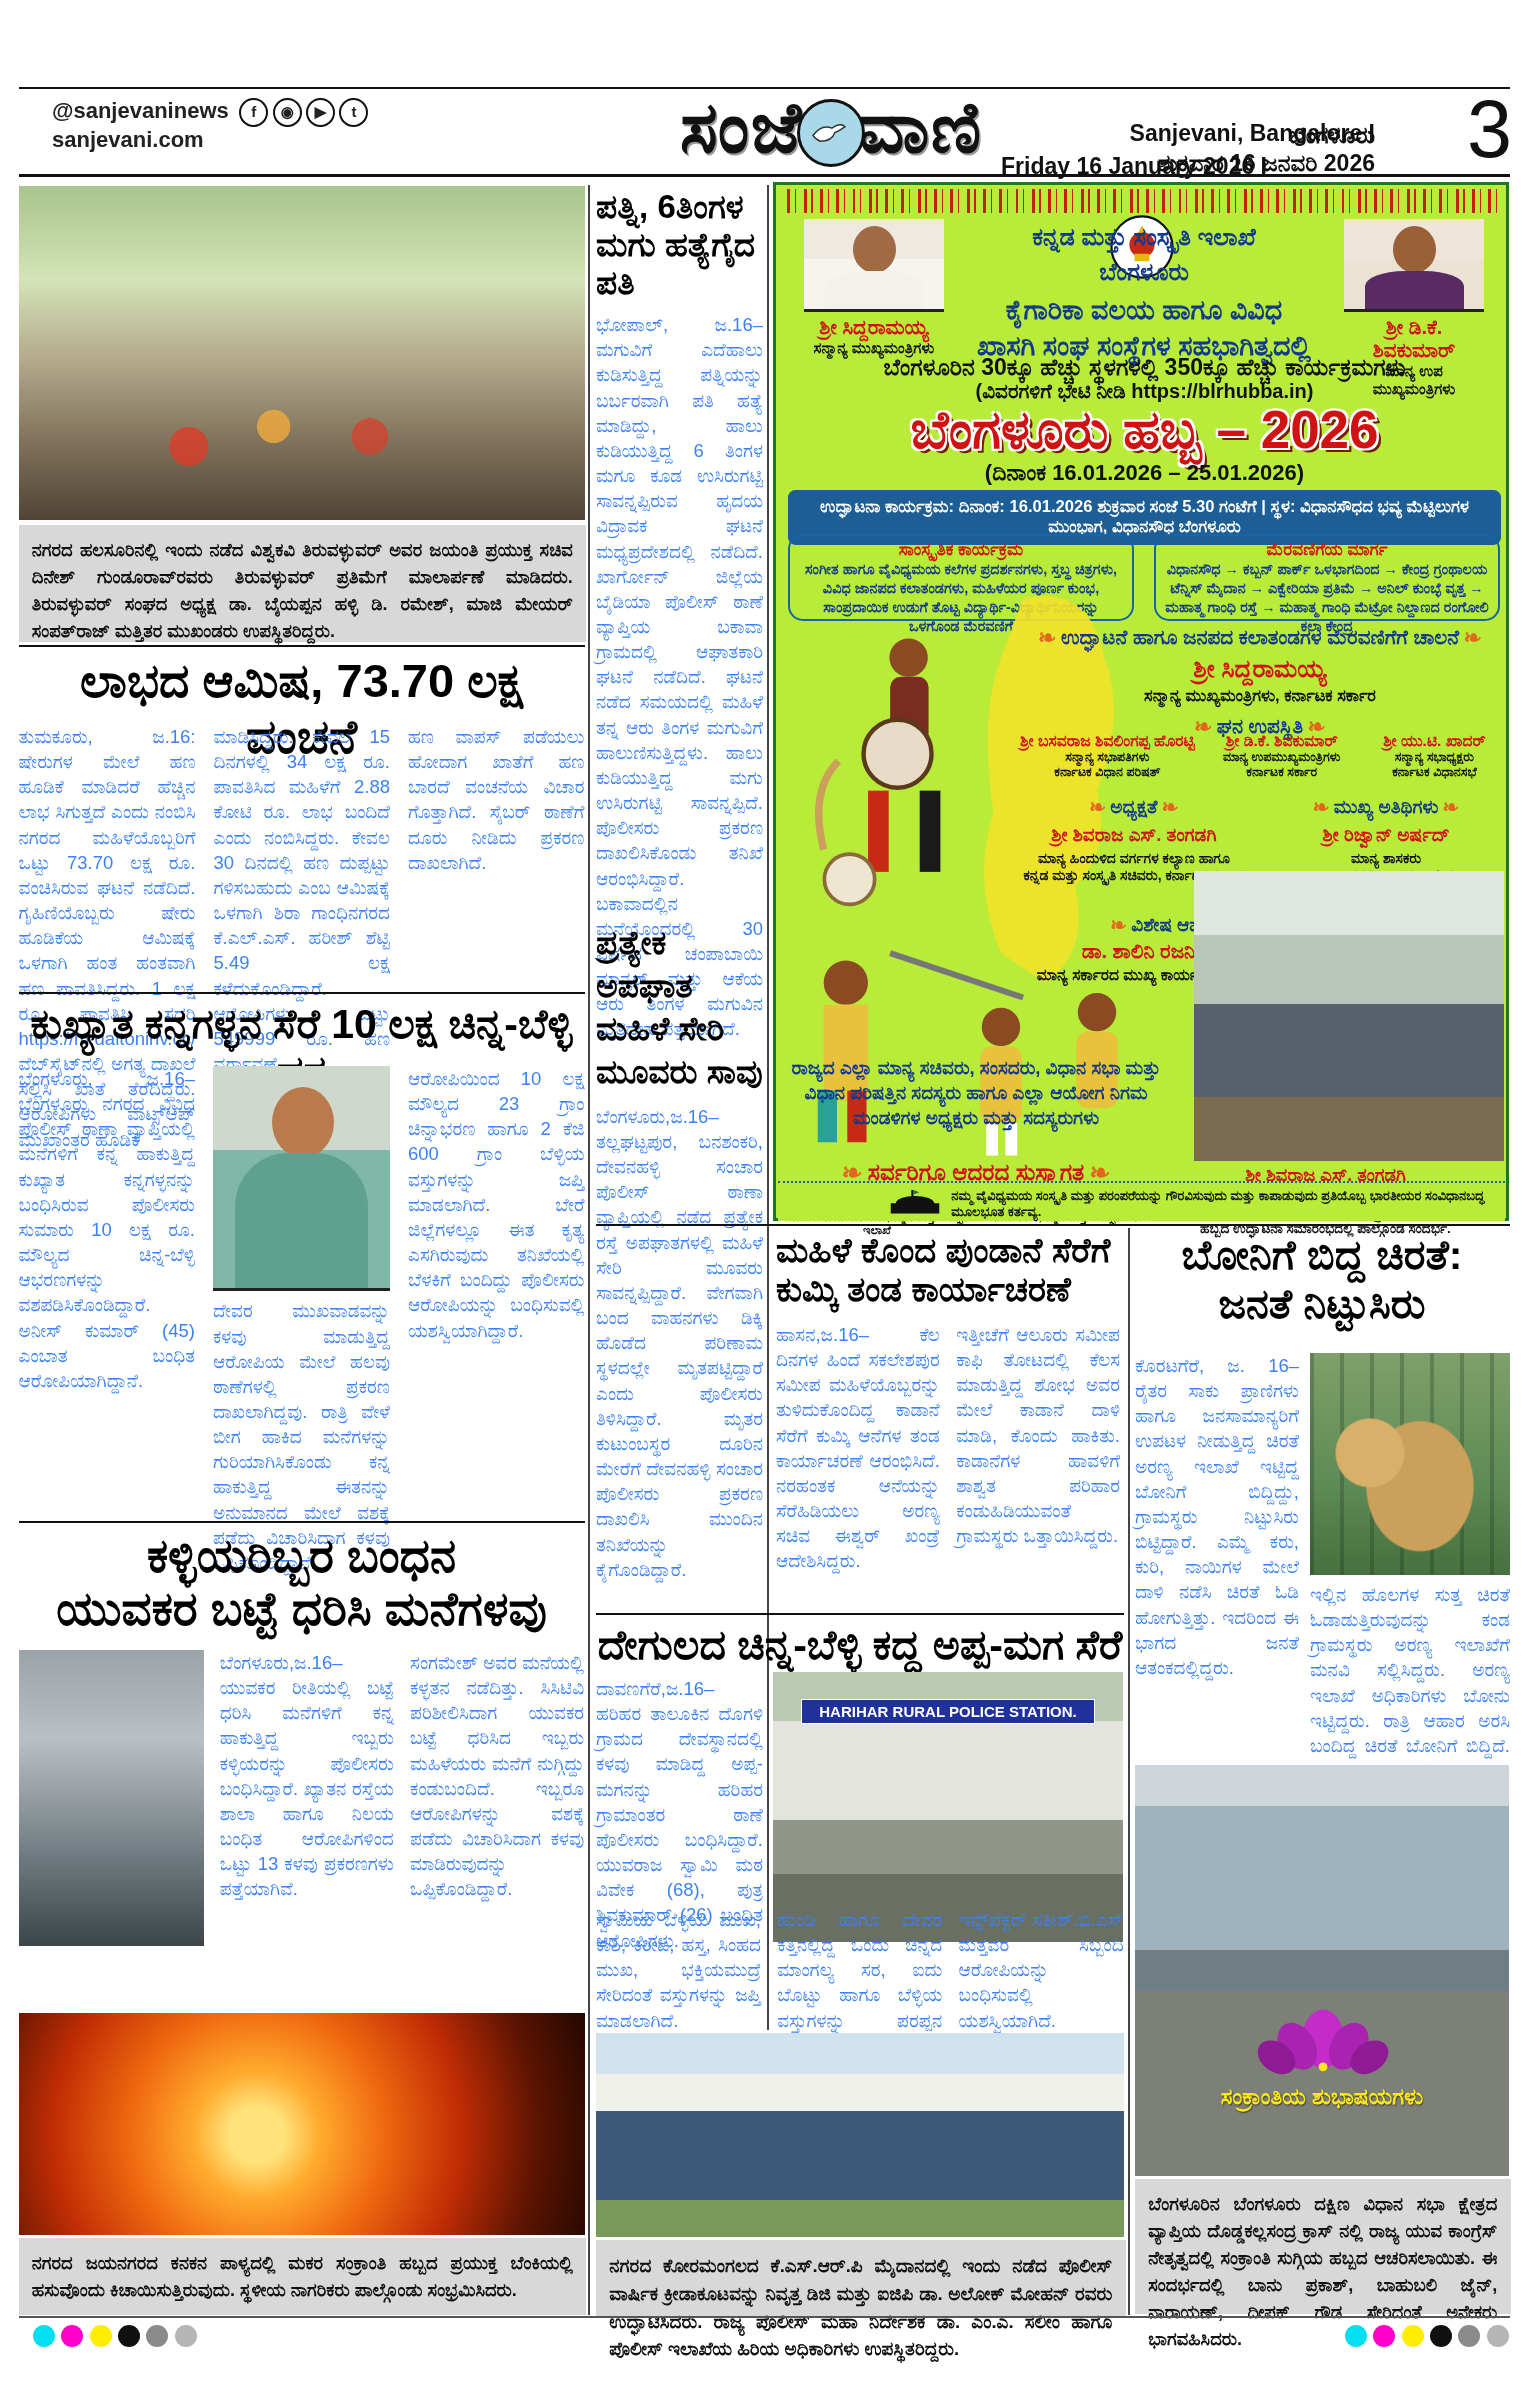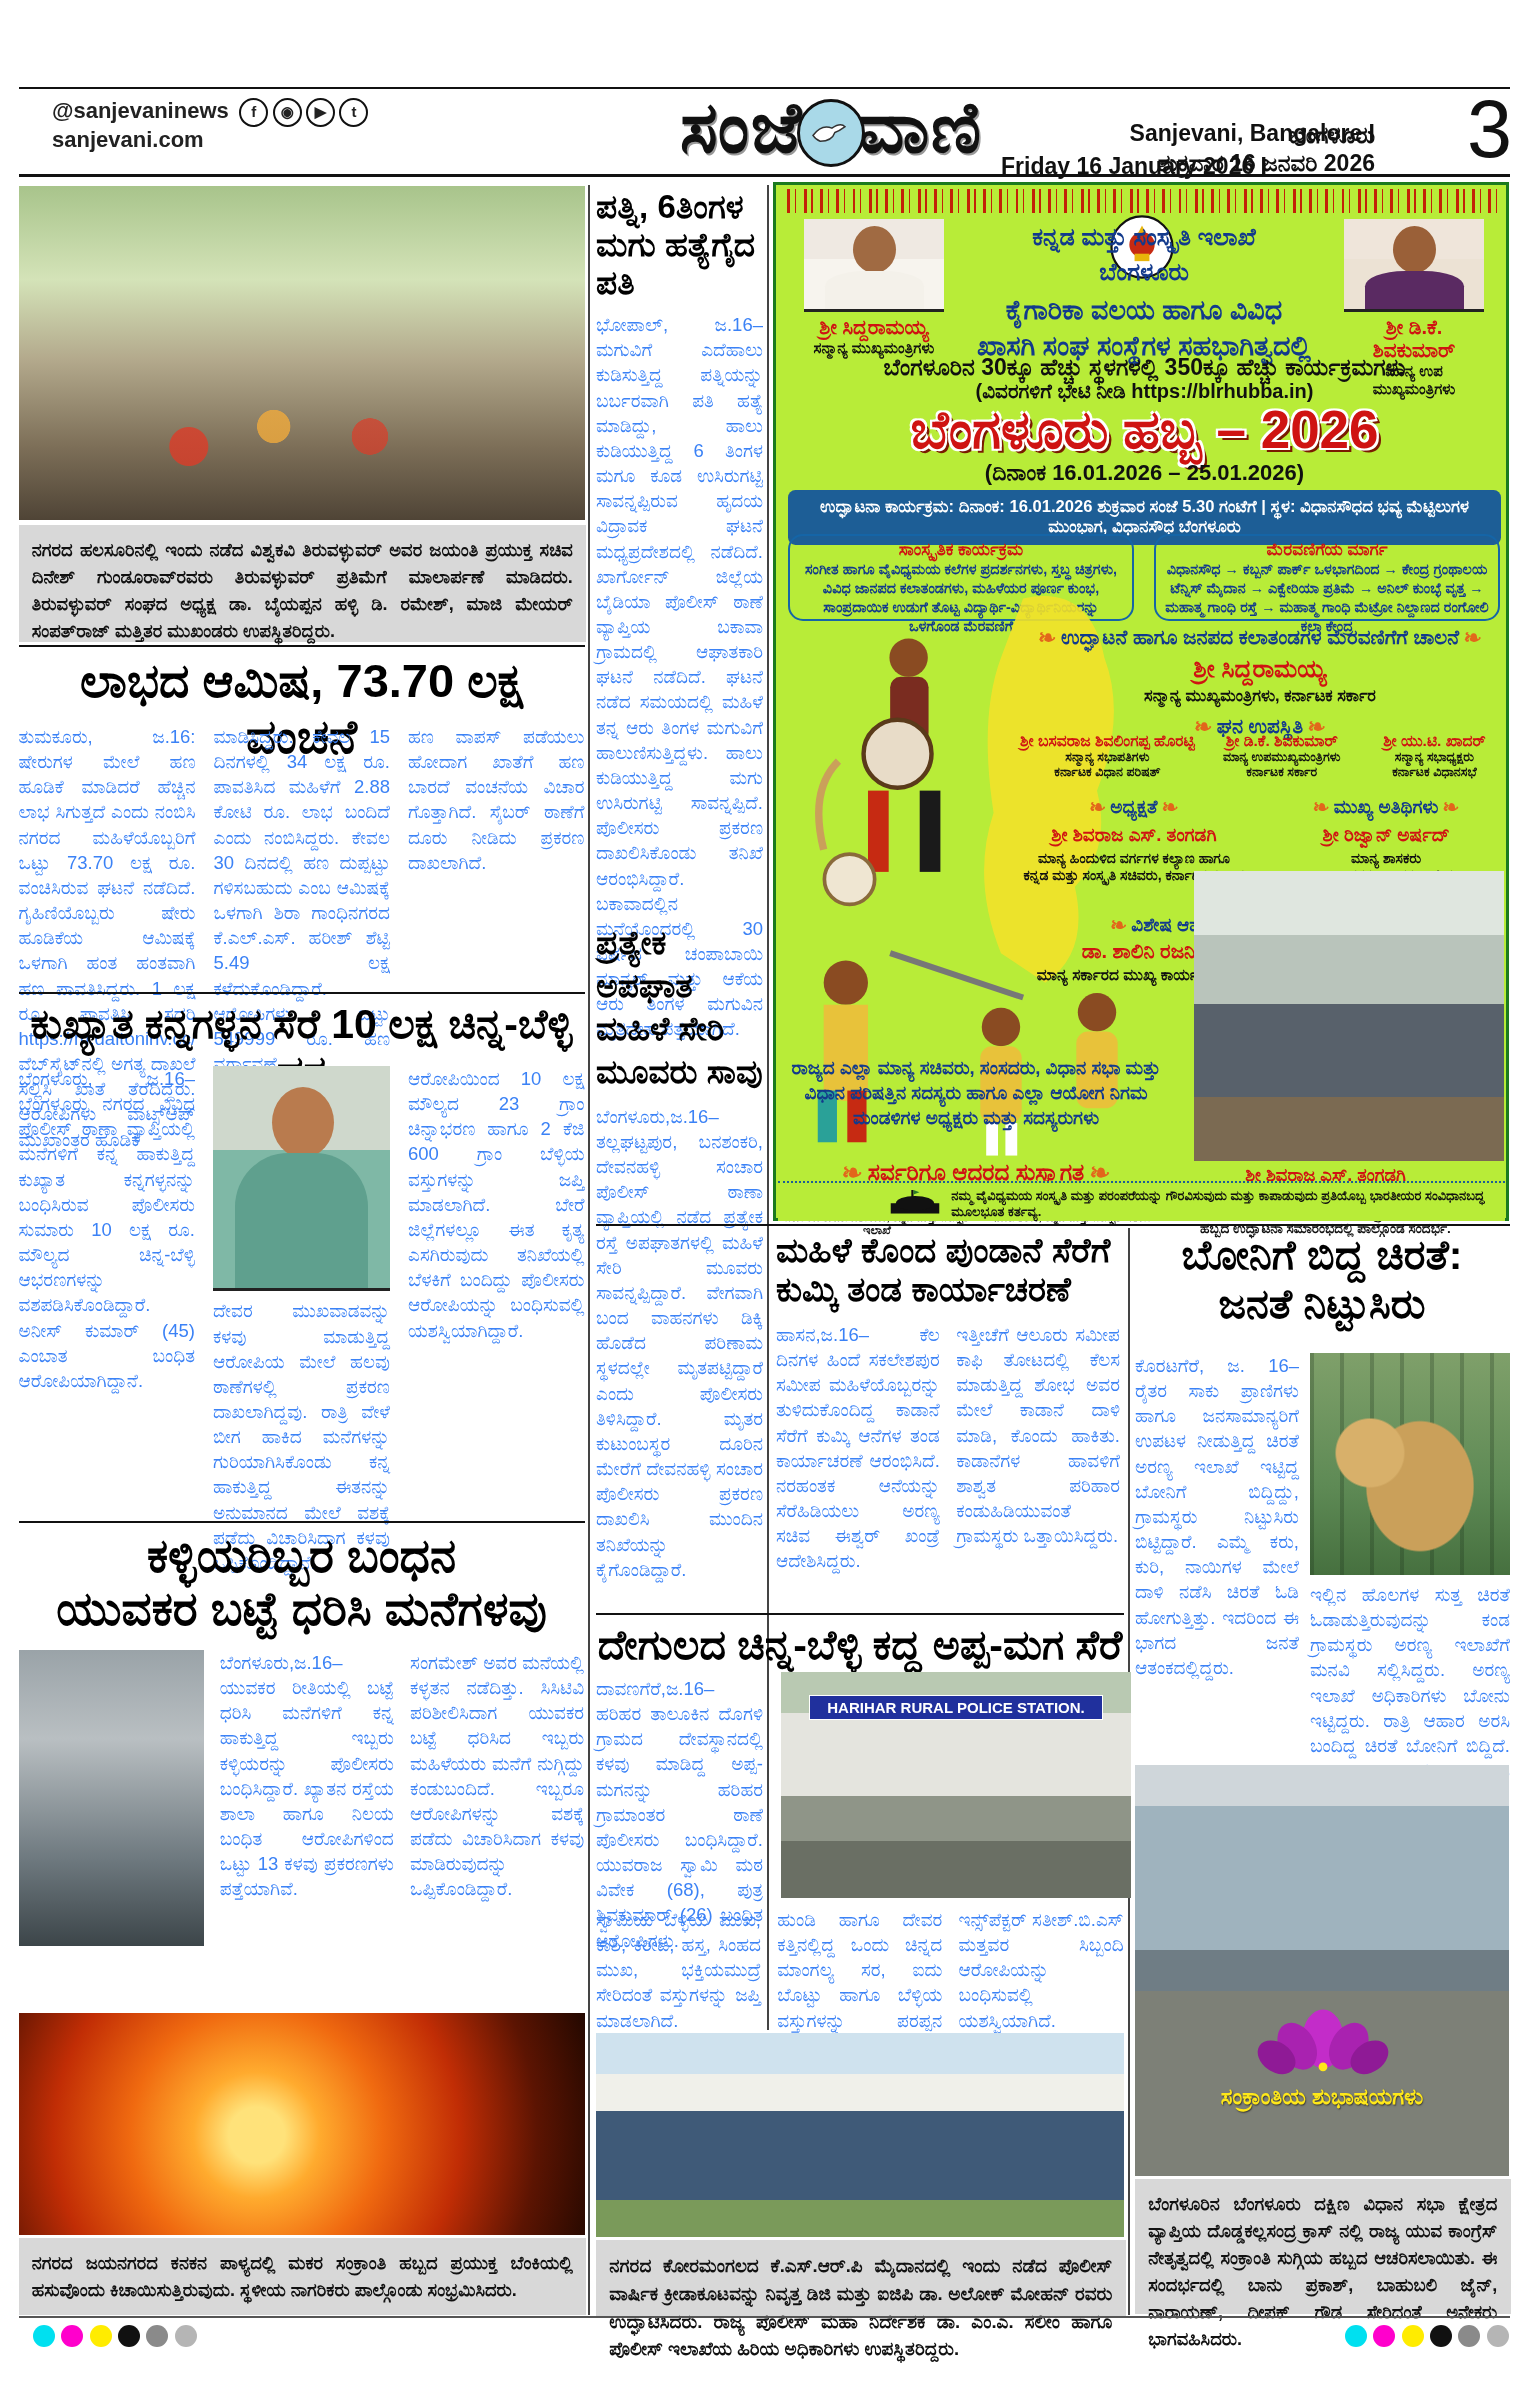--- a/index.html
+++ b/index.html
@@ -333,22 +333,22 @@
           <circle cx="95" cy="108" r="6" fill="#ffe81a"></circle>
         </svg>
     </div>
     <div class="rangoli-text">ಸಂಕ್ರಾಂತಿಯ ಶುಭಾಷಯಗಳು</div>
   </div>
   <div class="abs caption-box" style="left:1135px;top:2179px;width:349px;height:111px;">ಬೆಂಗಳೂರಿನ ಬೆಂಗಳೂರು ದಕ್ಷಿಣ ವಿಧಾನ ಸಭಾ ಕ್ಷೇತ್ರದ ವ್ಯಾಪ್ತಿಯ ದೊಡ್ಡಕಲ್ಲಸಂದ್ರ ಕ್ರಾಸ್ ನಲ್ಲಿ ರಾಜ್ಯ ಯುವ ಕಾಂಗ್ರೆಸ್ ನೇತೃತ್ವದಲ್ಲಿ ಸಂಕ್ರಾಂತಿ ಸುಗ್ಗಿಯ ಹಬ್ಬದ ಆಚರಿಸಲಾಯಿತು. ಈ ಸಂದರ್ಭದಲ್ಲಿ ಬಾನು ಪ್ರಕಾಶ್, ಬಾಹುಬಲಿ ಜೈನ್, ನಾರಾಯಣ್, ದೀಪಕ್ ಗೌಡ ಸೇರಿದಂತೆ ಅನೇಕರು ಭಾಗವಹಿಸಿದರು.</div>
 
   <div class="abs hrule" style="left:596px;top:1613px;width:528px;height:2.2px;"></div>
   <div class="abs headline center" style="left:596px;top:1622px;width:528px;font-size:41px;">ದೇಗುಲದ ಚಿನ್ನ-ಬೆಳ್ಳಿ ಕದ್ದ ಅಪ್ಪ-ಮಗ ಸೆರೆ</div>
   <div class="abs kn-body" style="left:596px;top:1676px;width:167px;height:222px;">ದಾವಣಗೆರೆ,ಜ.16– ಹರಿಹರ ತಾಲೂಕಿನ ದೊಗಳಿ ಗ್ರಾಮದ ದೇವಸ್ಥಾನದಲ್ಲಿ ಕಳವು ಮಾಡಿದ್ದ ಅಪ್ಪ-ಮಗನನ್ನು ಹರಿಹರ ಗ್ರಾಮಾಂತರ ಠಾಣೆ ಪೊಲೀಸರು ಬಂಧಿಸಿದ್ದಾರೆ. ಯುವರಾಜ ಸ್ವಾಮಿ ಮಠ ವಿವೇಕ (68), ಪುತ್ರ ಶಿವಕುಮಾರ್ (26) ಬಂಧಿತ ಆರೋಪಿಗಳು.</div>
-  <div class="abs photo" style="left:773px;top:1672px;width:350px;height:226px;
-      background:linear-gradient(180deg,#b9c9b2 0 18%,#e4e4de 18% 55%,#8f9588 55% 75%,#6a6f64 75% 100%);margin-left:8px;">
+  <div class="abs photo" style="left:773px;top:1672px;width:350px;height:270px;
+      background:linear-gradient(180deg,#b9c9b2 0 18%,#e4e4de 18% 55%,#8f9588 55% 75%,#6a6f64 75% 100%);">
     <div class="sign-bar">HARIHAR RURAL POLICE STATION.</div>
   </div>
   <div class="abs" style="left:596px;top:1907px;width:528px;display:flex;gap:16.3px;">
     <div class="kn-body" style="width:165px;">ಸ್ವಾಮಿಯ ಬೆಳ್ಳಿಯ ಮುಖ, ಕಾಶಿ, ಕಿರೀಟ, ಹಸ್ತ, ಸಿಂಹದ ಮುಖ, ಭಕ್ತಿಯಮುದ್ರೆ ಸೇರಿದಂತೆ ವಸ್ತುಗಳನ್ನು ಜಪ್ತಿ ಮಾಡಲಾಗಿದೆ.</div>
     <div class="kn-body" style="width:165px;">ಹುಂಡಿ ಹಾಗೂ ದೇವರ ಕತ್ತಿನಲ್ಲಿದ್ದ ಒಂದು ಚಿನ್ನದ ಮಾಂಗಲ್ಯ ಸರ, ಐದು ಬೊಟ್ಟು ಹಾಗೂ ಬೆಳ್ಳಿಯ ವಸ್ತುಗಳನ್ನು ಪರಪ್ಪನ ಅಗ್ರಹಾರ ಠಾಣಾ ವ್ಯಾಪ್ತಿಯ ಎರಡು ದೇವಸ್ಥಾನಗಳ ಆವರಣದಿಂದ ಕದ್ದಿದ್ದರು.</div>
     <div class="kn-body" style="width:165px;">ಇನ್ಸ್‌ಪೆಕ್ಟರ್ ಸತೀಶ್.ಬಿ.ಎಸ್ ಮತ್ತವರ ಸಿಬ್ಬಂದಿ ಆರೋಪಿಯನ್ನು ಬಂಧಿಸುವಲ್ಲಿ ಯಶಸ್ವಿಯಾಗಿದೆ.</div>
   </div>
 
   <div class="abs photo" style="left:596px;top:2033px;width:528px;height:204px;
       background:linear-gradient(180deg,#cfe2ee 0 20%,#f0f0ea 20% 38%,#3f5a78 38% 82%,#7a9a5a 82% 100%);"></div>

